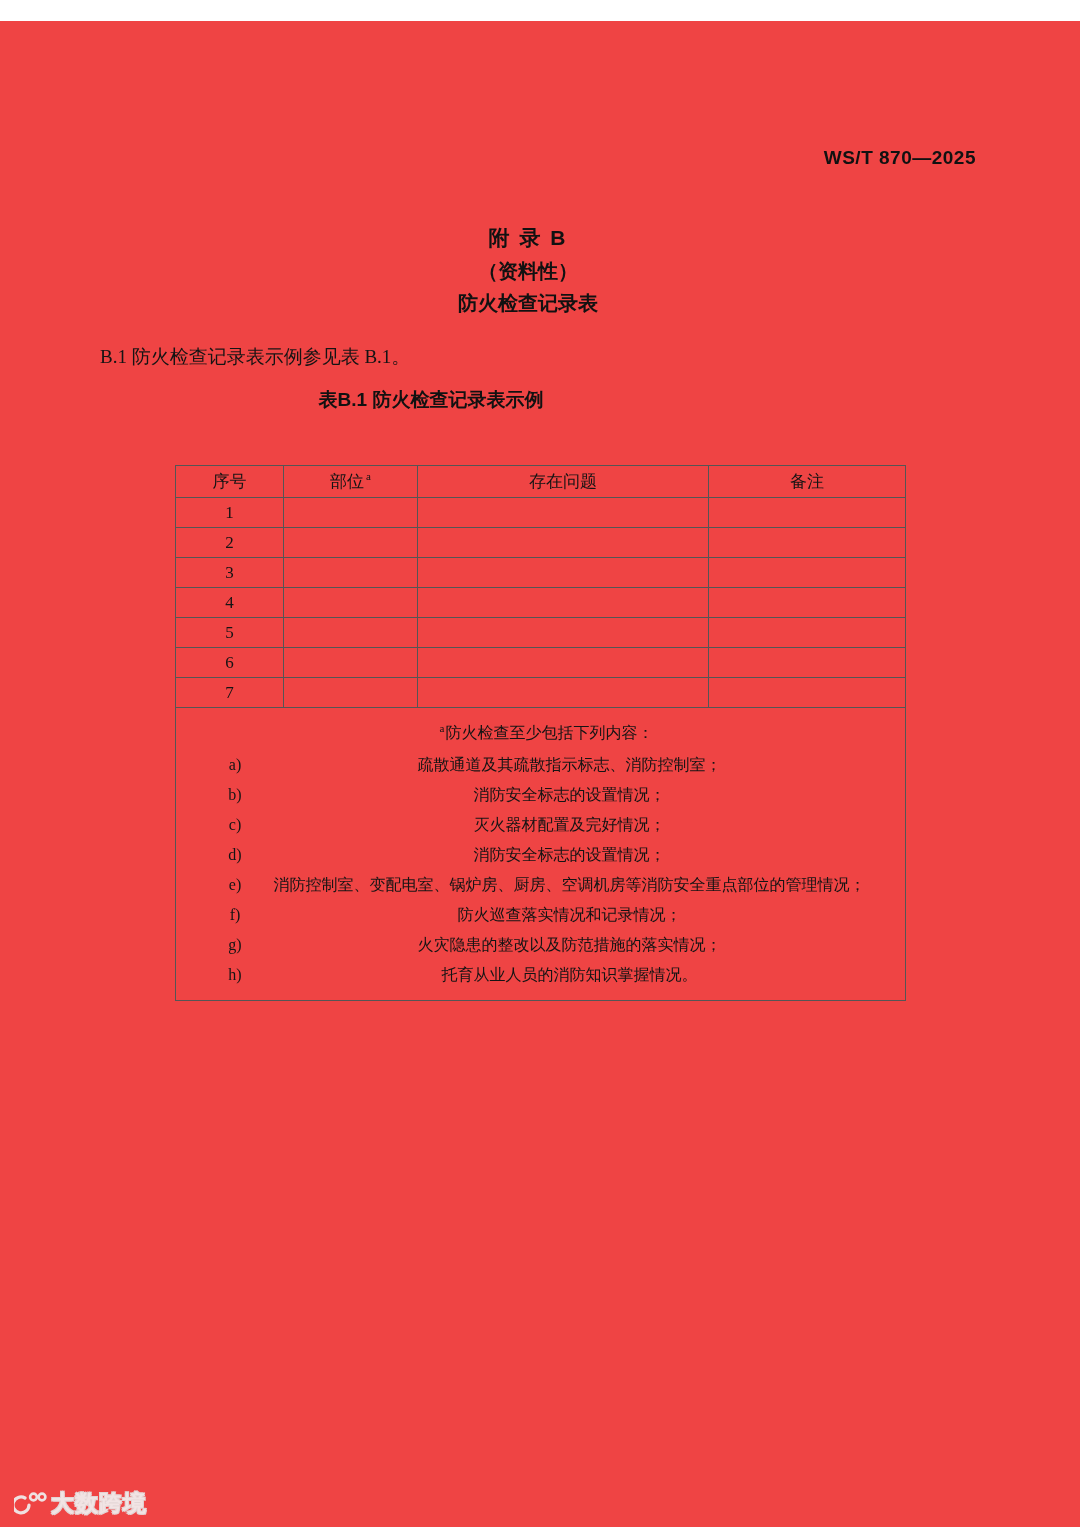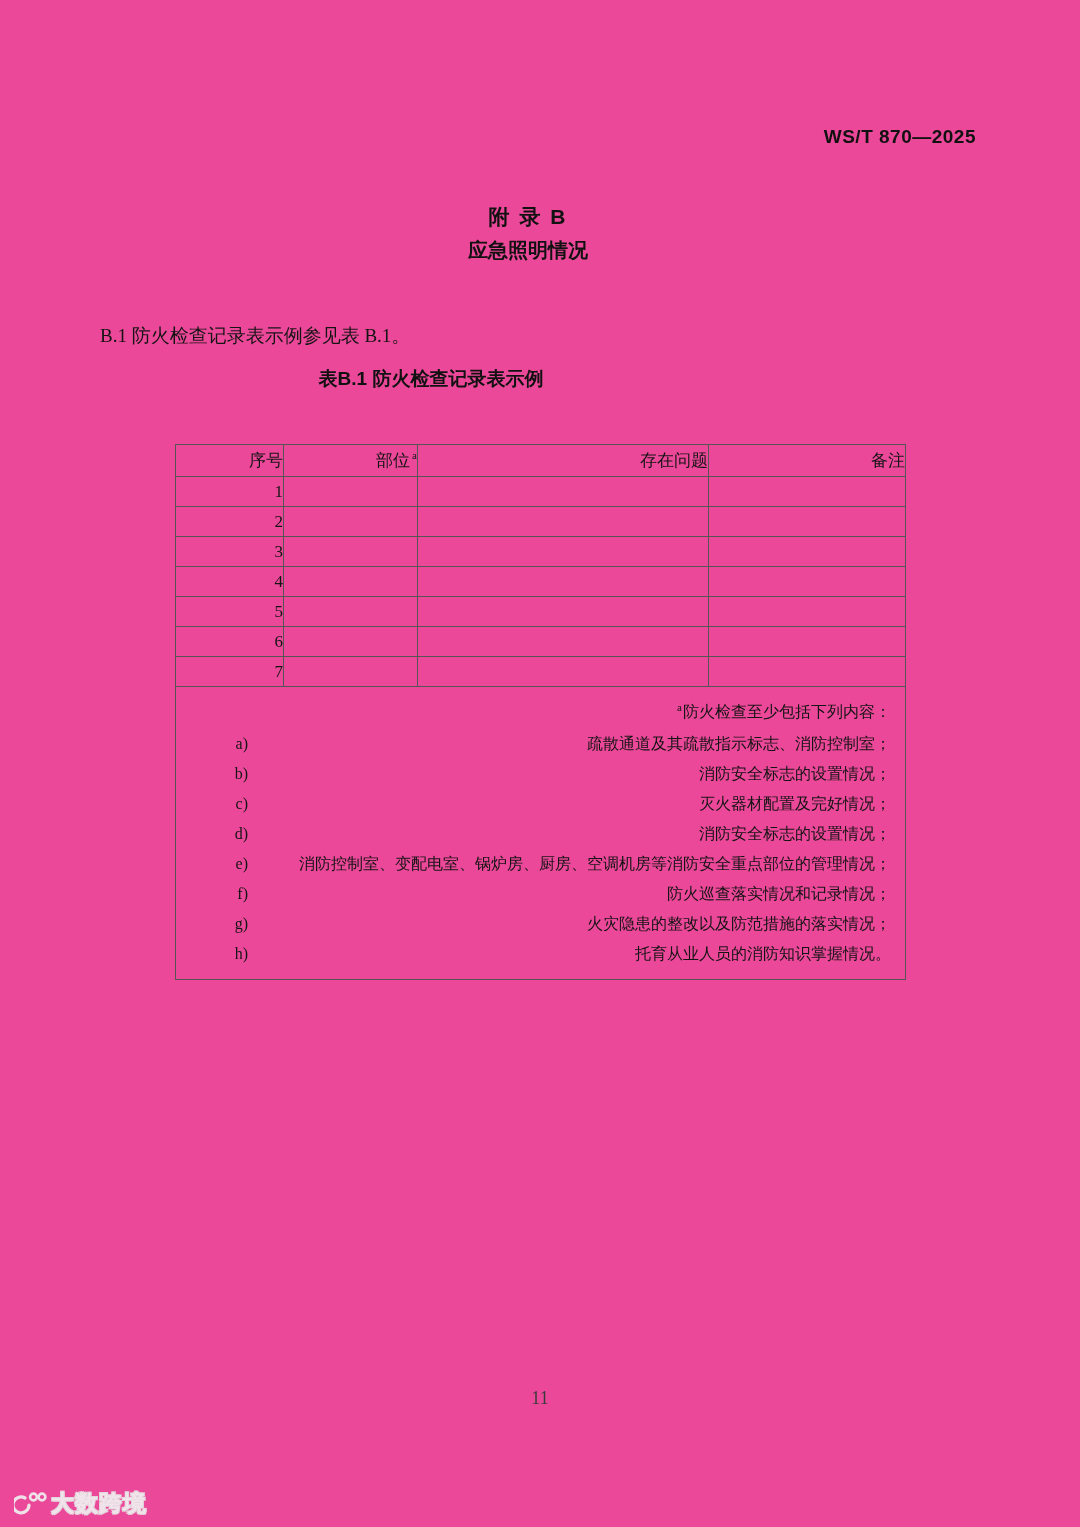--- a/index.html
+++ b/index.html
@@ -12,21 +12,22 @@
     height: 1527px;
     position: relative;
     font-family: "Liberation Serif", "DejaVu Serif", serif;
     color: #1a1a1a;
     overflow: hidden;
   }
 
   .page {
     position: absolute;
     inset: 0;
-    background: #ec4899;
+    background: #ef4444;
+    margin-top: 21px;
   }
 
   
   .std-header {
     position: absolute;
     top: 126px;
     right: 104px;
     font-family: "Liberation Sans", "DejaVu Sans", sans-serif;
     font-weight: bold;
     font-size: 19px;
@@ -120,21 +121,21 @@
   }
   .record-table col.c-index   { width: 108px; }
   .record-table col.c-area    { width: 134px; }
   .record-table col.c-problem { width: 291px; }
   .record-table col.c-remark  { width: 197px; }
 
   .record-table th,
   .record-table td {
     border: 1px solid #555;
     padding: 0;
-    text-align: right;
+    text-align: center;
     vertical-align: middle;
     color: #141414;
     font-weight: normal;
   }
   .record-table thead th {
     height: 31px;
     font-size: 17px;
   }
   .record-table tbody td {
     height: 29px;
@@ -228,21 +229,22 @@
 </style>
 </head>
 <body>
 
 <div class="page">
 
   <div class="std-header">WS/T 870—2025</div>
 
   <div class="annex-title-block">
     <div class="annex-line-1">附 录 B</div>
-    <div class="annex-line-3">应急照明情况</div>
+    <div class="annex-line-2">（资料性）</div>
+    <div class="annex-line-3">防火检查记录表</div>
   </div>
 
   <div class="clause-para">B.1 防火检查记录表示例参见表 B.1。</div>
 
   <div class="table-caption">表B.1  防火检查记录表示例</div>
 
 
   <table class="record-table">
     <colgroup>
       <col class="c-index">
@@ -344,21 +346,20 @@
             <li>
               <span class="item-label">h)</span>
               <span class="item-text">托育从业人员的消防知识掌握情况。</span>
             </li>
           </ul>
         </td>
       </tr>
     </tbody>
   </table>
 
-  <div class="page-number">11</div>
 
   <div class="watermark">
     <svg class="watermark-logo" viewBox="0 0 34 30">
       <path d="M15 16 a8 8 0 1 1 -4 -7" fill="none" stroke="#efefef" stroke-width="3.2" stroke-linecap="round"></path>
       <circle cx="19.5" cy="8" r="3.4" fill="none" stroke="#efefef" stroke-width="2.6"></circle>
       <circle cx="28" cy="8" r="3.4" fill="none" stroke="#efefef" stroke-width="2.6"></circle>
     </svg>
     <span class="watermark-text">大数跨境</span>
   </div>
 

